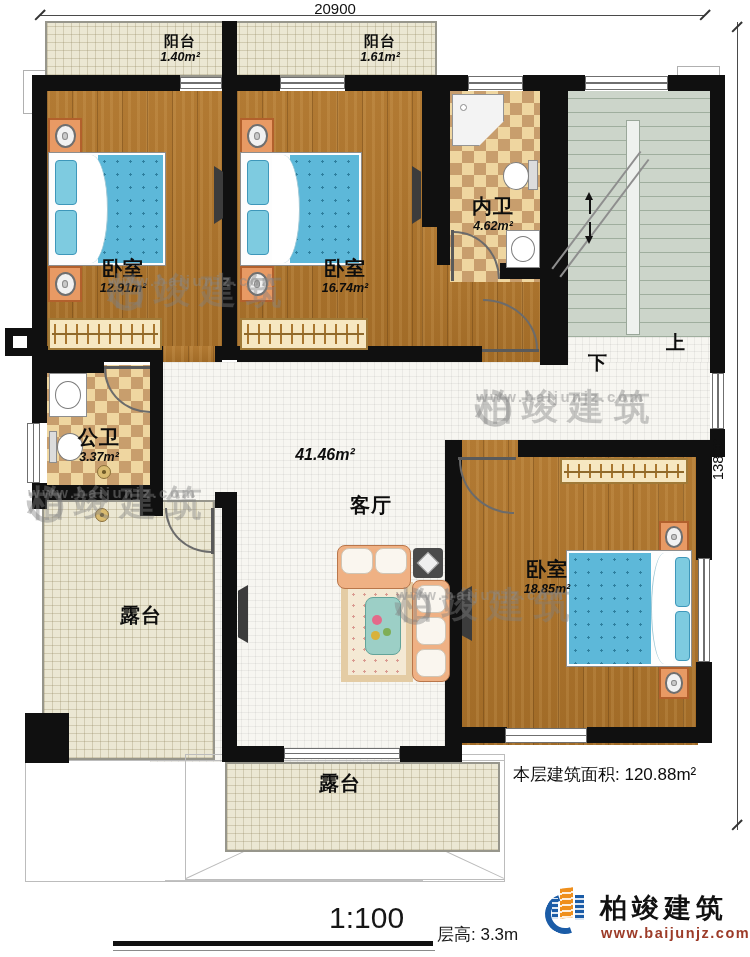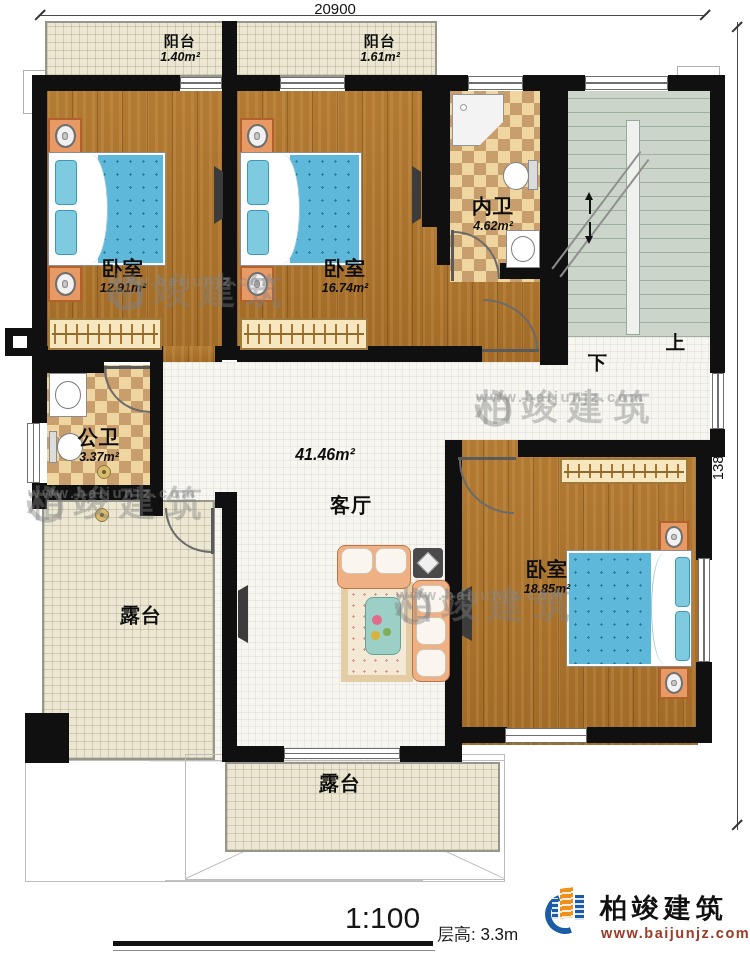--- a/index.html
+++ b/index.html
@@ -306,21 +306,21 @@
     <span class="nm">内卫</span>
     <span class="ar">4.62m²</span>
   </div>
   <div class="rlabel" style="left:99px;top:426px;">
     <span class="nm">公卫</span>
     <span class="ar">3.37m²</span>
   </div>
   <div class="rlabel" style="left:325px;top:446px;">
     <span class="ar" style="font-size:16px;">41.46m²</span>
   </div>
-  <div class="rlabel" style="left:351px;top:494px;text-align:right;">
+  <div class="rlabel" style="left:371px;top:494px;text-align:right;">
     <span class="nm lg">客厅</span>
   </div>
   <div class="rlabel" style="left:547px;top:558px;">
     <span class="nm">卧室</span>
     <span class="ar">18.85m²</span>
   </div>
   <div class="rlabel" style="left:141px;top:604px;">
     <span class="nm lg">露台</span>
   </div>
   <div class="rlabel" style="left:340px;top:772px;">
@@ -360,22 +360,23 @@
 
   <div class="dimline" style="left:40px;top:15px;width:665px;height:1px;"></div>
   <div class="tick" style="left:33px;top:14px;"></div>
   <div class="tick" style="left:698px;top:14px;"></div>
   <div class="dimtext" style="left:285px;top:0px;width:100px;">20900</div>
   <div class="dimline" style="left:737px;top:22px;width:1px;height:808px;"></div>
   <div class="tick" style="left:730px;top:26px;"></div>
   <div class="tick" style="left:730px;top:824px;"></div>
   <div class="dimtext" style="left:687px;top:451px;width:60px;transform:rotate(-90deg);">13800</div>
 
+  <div class="floor-area" style="left:513px;top:763px;">本层建筑面积: 120.88m²</div>
   <div class="thinline" style="left:165px;top:880px;width:258px;height:1px;"></div>
-  <div class="title-scale" style="left:345px;top:901px;">1:100</div>
+  <div class="title-scale" style="left:329px;top:901px;">1:100</div>
   <div style="left:113px;top:941px;width:320px;height:5px;background:#111;"></div>
   <div style="left:113px;top:950px;width:322px;height:1px;background:#8a8a8a;"></div>
   <div class="title-height" style="left:437px;top:923px;">层高: 3.3m</div>
 
   <div style="left:545px;top:886px;width:48px;height:52px;">
     <div class="li-swoosh"></div>
     <div class="li-b3"></div>
     <div class="li-b1"></div>
     <div class="li-b2"></div>
   </div>

